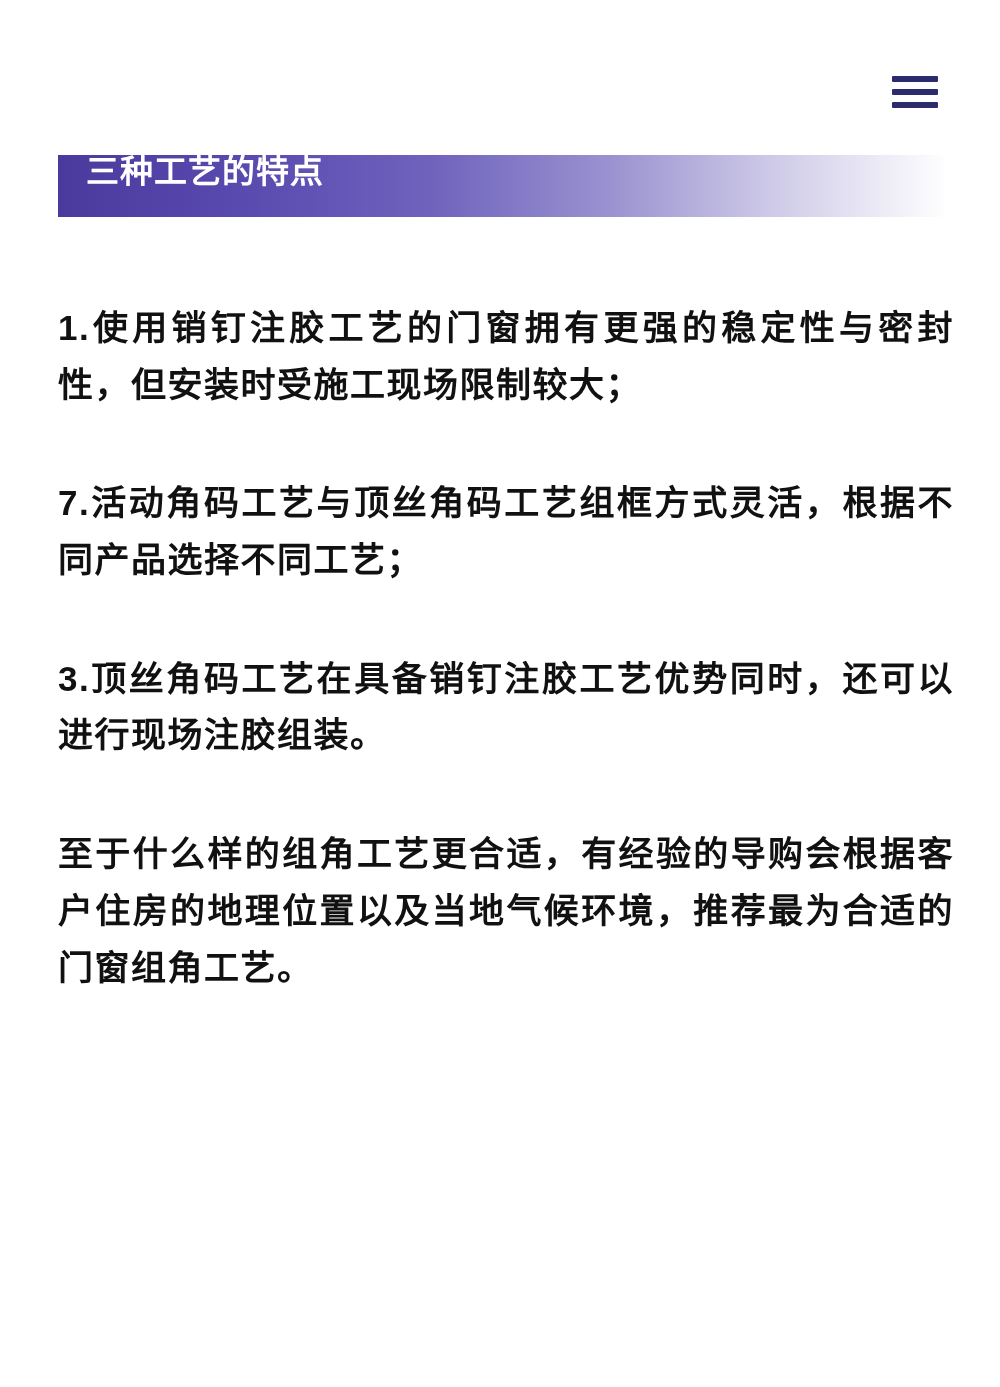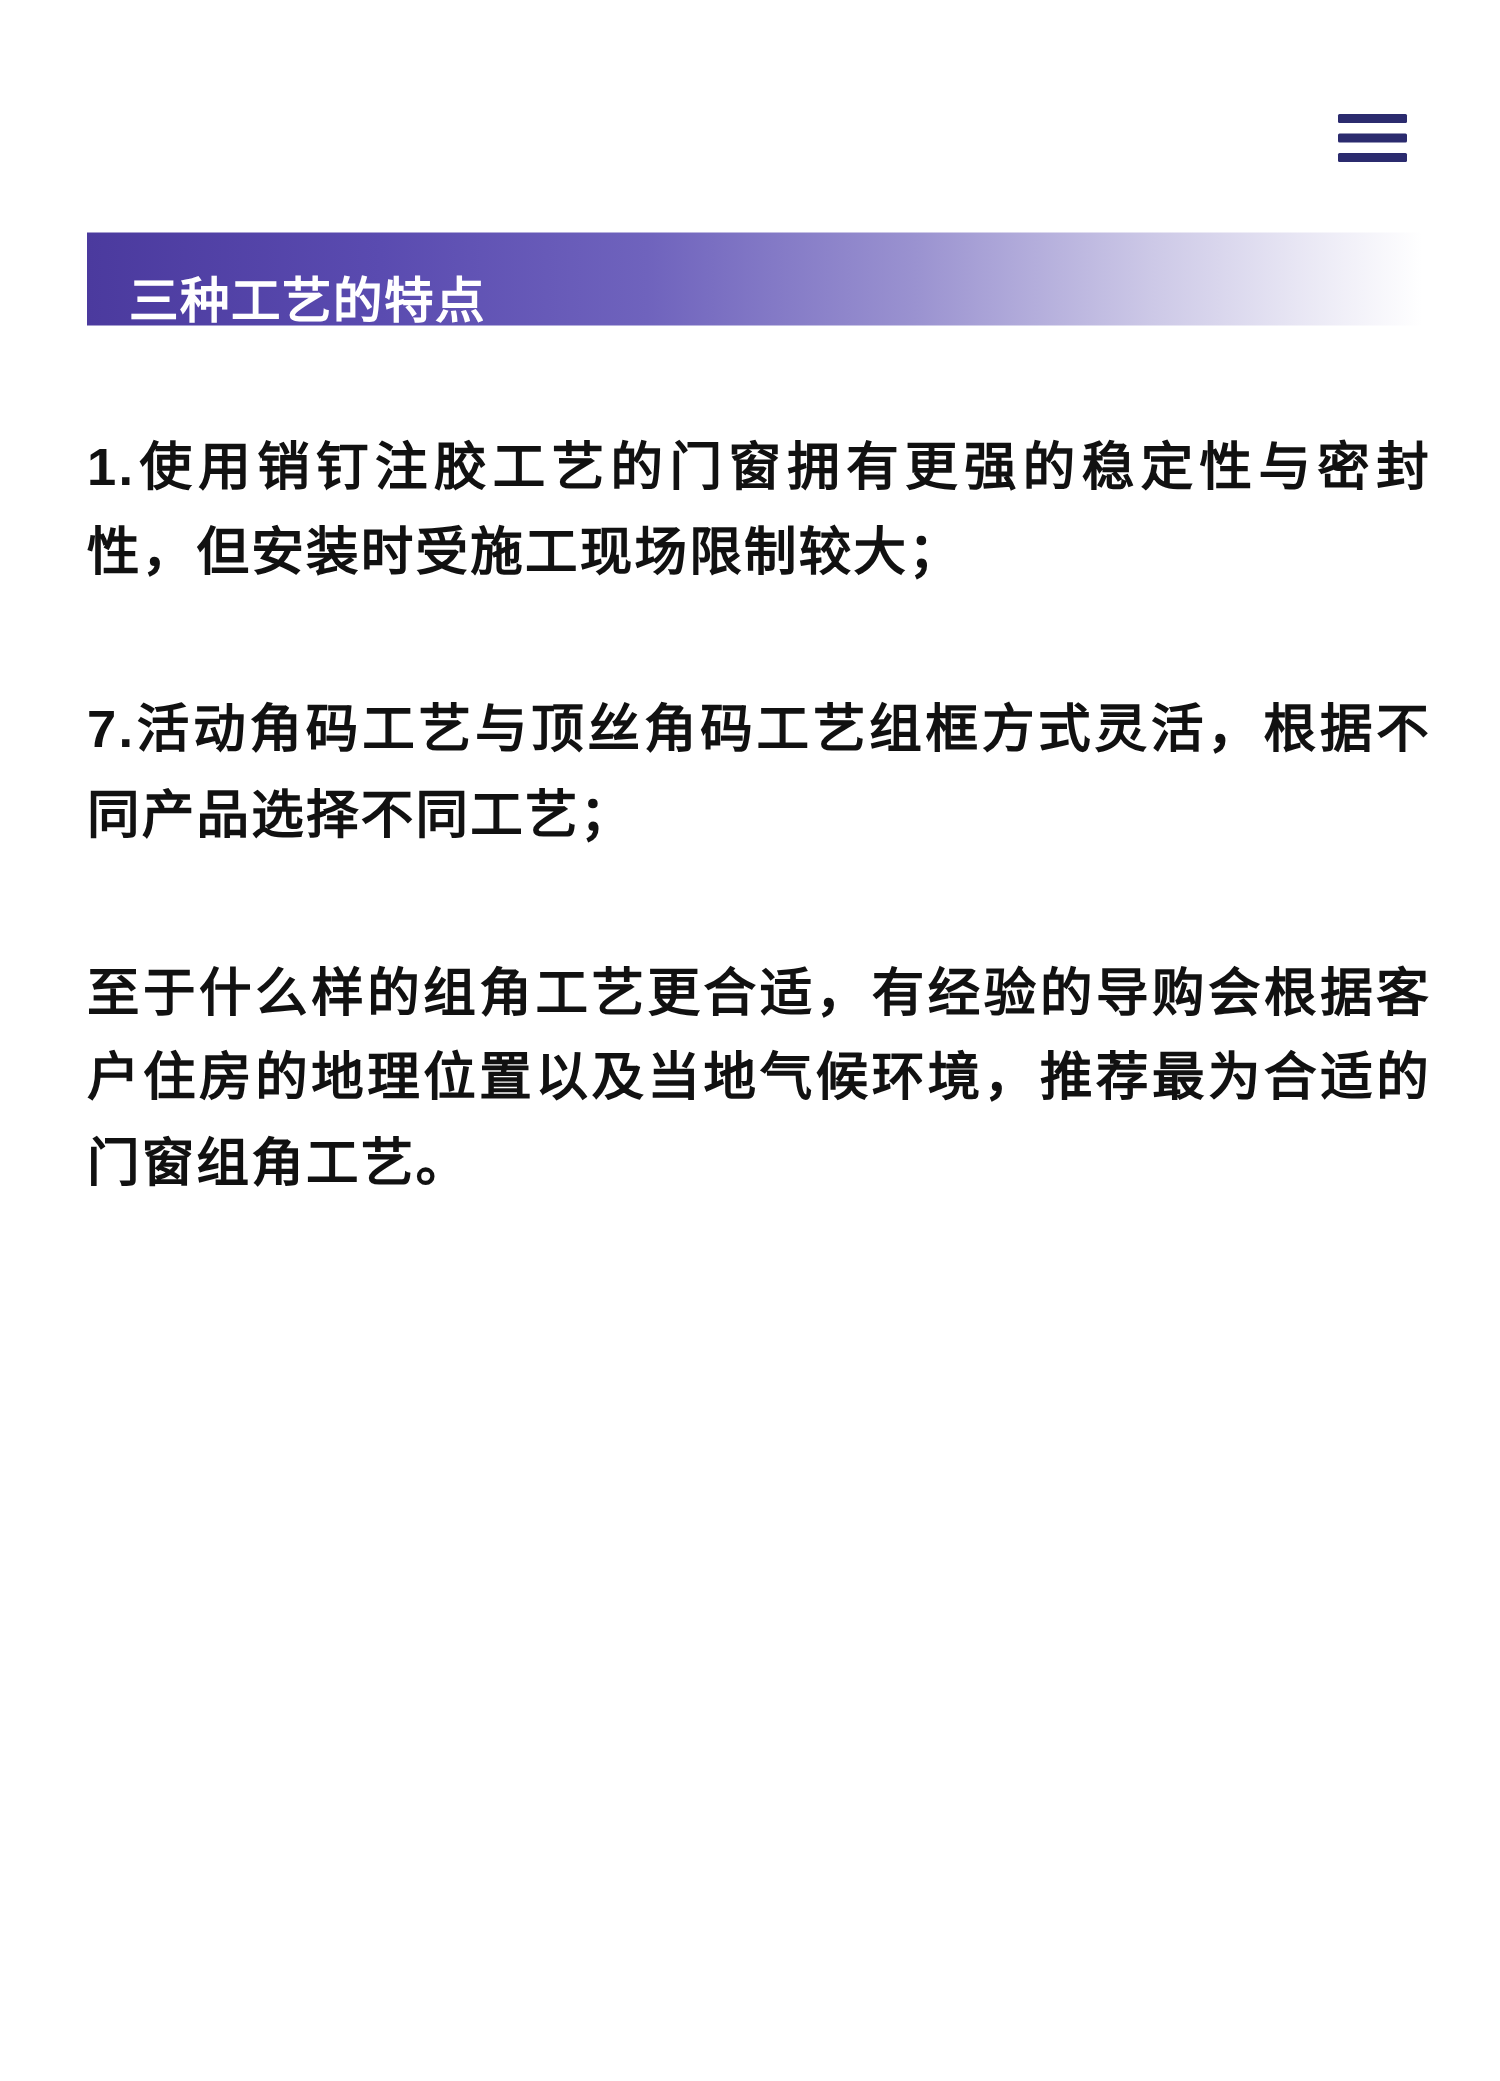--- a/index.html
+++ b/index.html
@@ -46,36 +46,36 @@
 
   
   .section-banner {
     position: absolute;
     left: 58px;
     top: 155px;
     width: 890px;
     height: 62px;
     background: linear-gradient(90deg, #4b3a9e 0%, #5a4bb0 22%, #6f63bd 42%, #9a92d0 62%, #cdc9e7 80%, #ffffff 100%);
     display: flex;
-    align-items: flex-end;
+    align-items: flex-start;
   }
   .section-banner .title {
     font-size: 33px;
     font-weight: 700;
     color: #ffffff;
     letter-spacing: 1px;
     margin-left: 28px;
     line-height: 1;
   }
 
   
   .content {
     position: absolute;
     left: 58px;
-    top: 284px;
+    top: 300px;
     width: 896px;
   }
   .para {
     font-size: 35px;
     font-weight: 700;
     line-height: 1.62;
     letter-spacing: 1.5px;
     color: #111111;
     margin: 0 0 56px 0;
     text-align: justify;
@@ -99,16 +99,17 @@
     <span class="bar"></span>
   </div>
 
   <div class="section-banner">
     <span class="title">三种工艺的特点</span>
   </div>
 
   <div class="content">
     <p class="para gap-large">1.使用销钉注胶工艺的门窗拥有更强的稳定性与密封性，但安装时受施工现场限制较大；</p>
     <p class="para gap-large">7.活动角码工艺与顶丝角码工艺组框方式灵活，根据不同产品选择不同工艺；</p>
+    <p class="para gap-large">3.顶丝角码工艺在具备销钉注胶工艺优势同时，还可以进行现场注胶组装。</p>
     <p class="para">至于什么样的组角工艺更合适，有经验的导购会根据客户住房的地理位置以及当地气候环境，推荐最为合适的门窗组角工艺。</p>
   </div>
 
 </div>
 
 </body></html>

